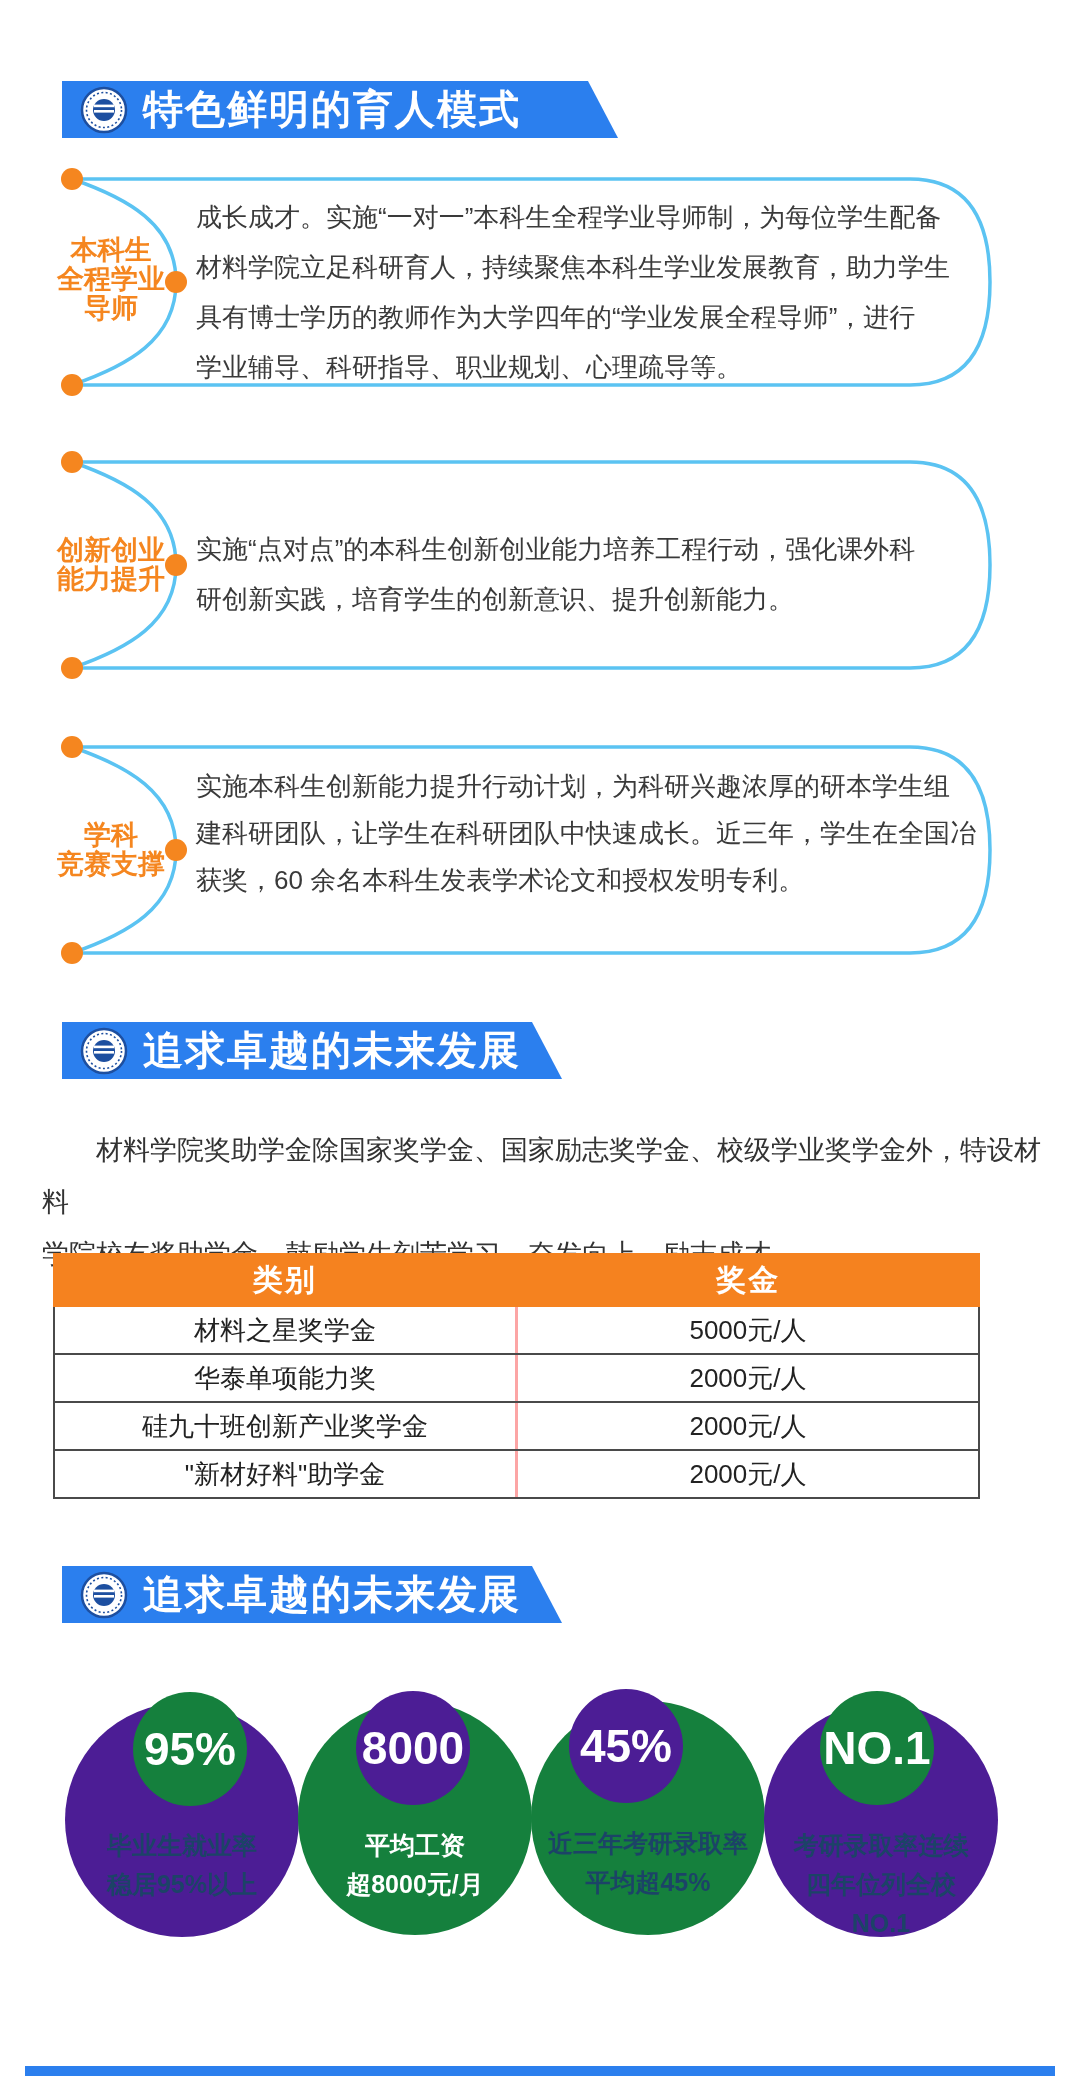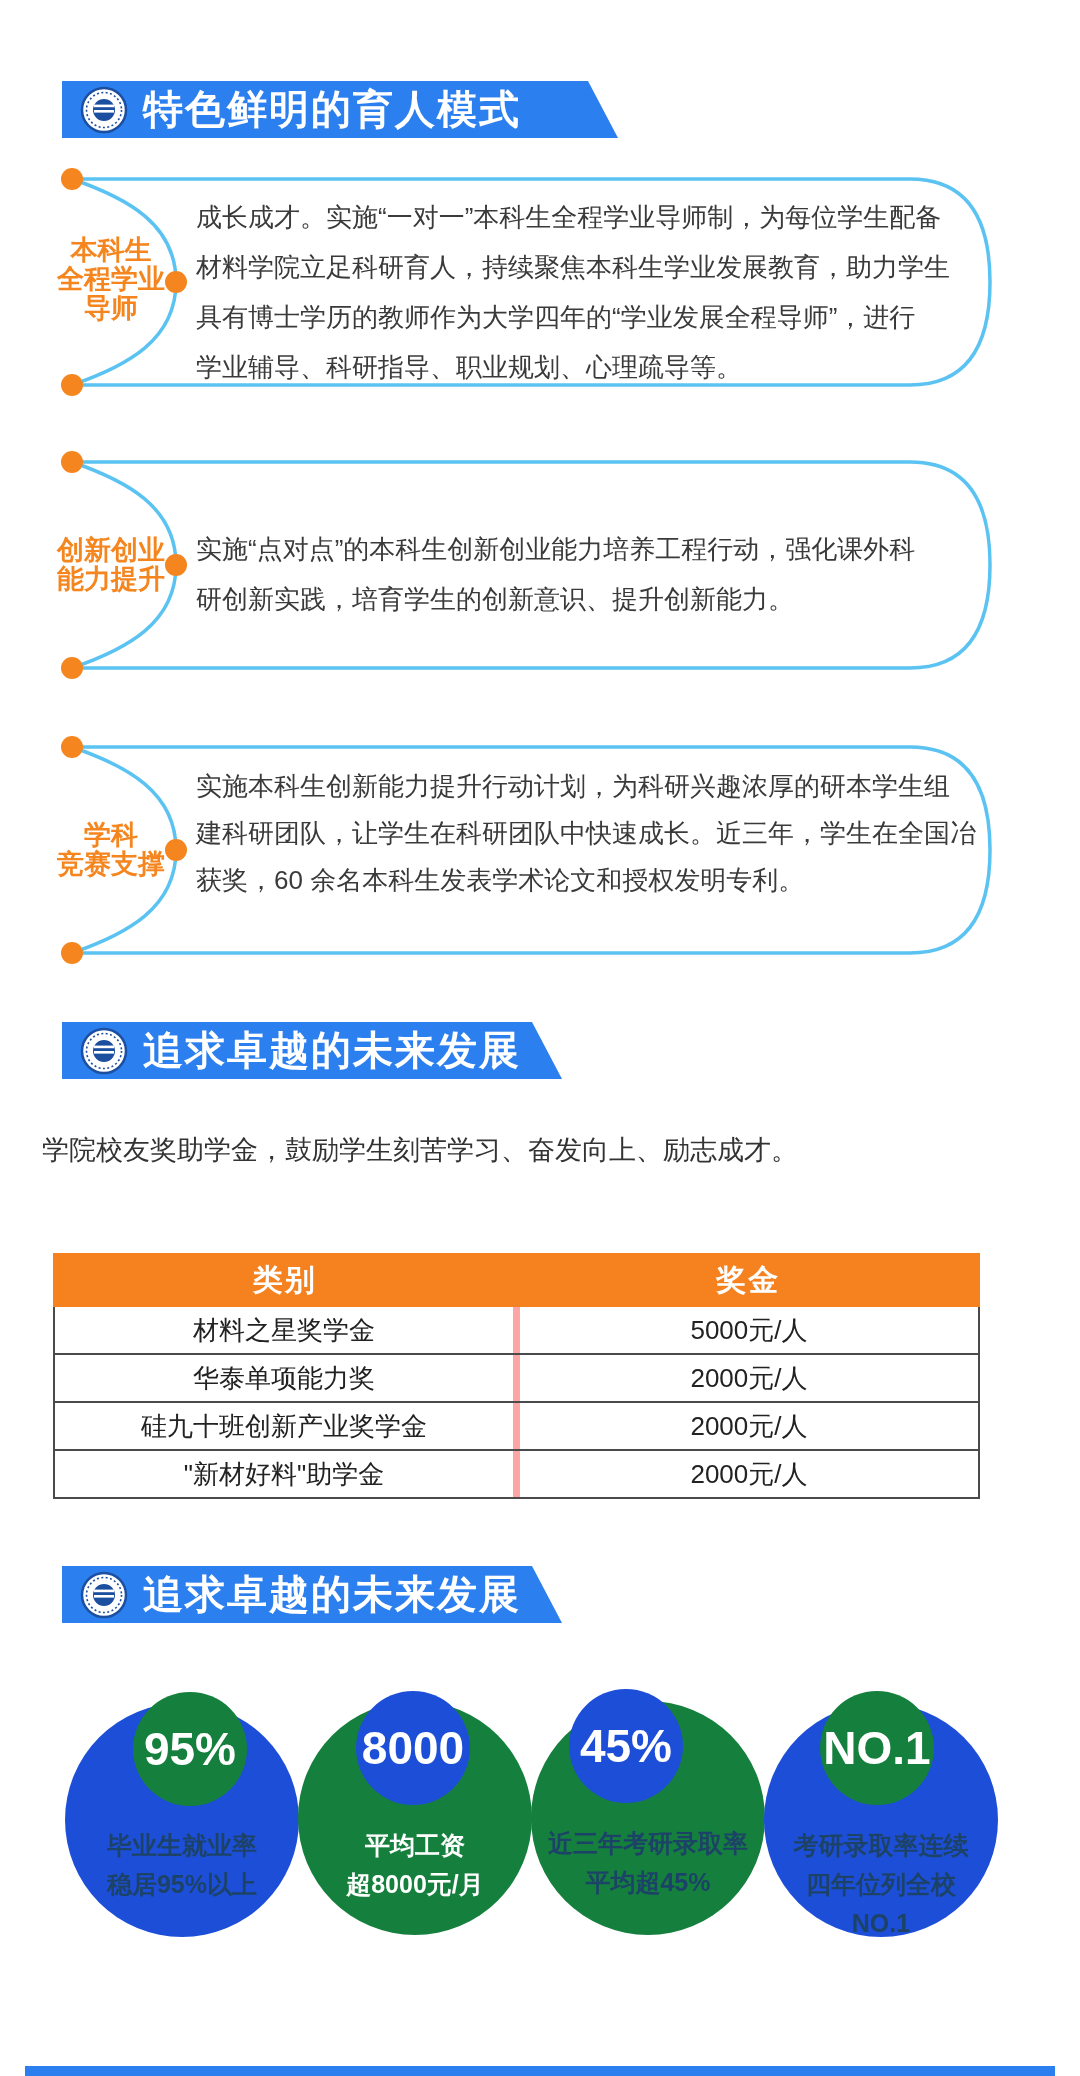--- a/index.html
+++ b/index.html
@@ -45,33 +45,33 @@
     display:flex;height:54px;background:#f5821f;color:#ffffff;
     font-weight:bold;font-size:30px;letter-spacing:2px;
   }
   .thead .cell{flex:1;display:flex;align-items:center;justify-content:center;}
   .trow{
     display:flex;height:46px;border:2px solid #4a4a4a;border-top:none;
     font-size:26px;color:#222222;background:#ffffff;
   }
   .trow:first-of-type{border-top:2px solid #4a4a4a;}
   .trow .cell{flex:1;display:flex;align-items:center;justify-content:center;}
-  .trow .cell:first-child{border-right:7px solid #fca5a5;}
+  .trow .cell:first-child{border-right:3px solid #fca5a5;}
   
   .stat-outer{position:absolute;border-radius:50%;width:234px;height:234px;}
   .stat-inner{
     position:absolute;border-radius:50%;width:114px;height:114px;
     display:flex;align-items:center;justify-content:center;
     color:#ffffff;font-weight:bold;font-size:46px;
   }
   .stat-caption{
     position:absolute;width:220px;text-align:center;
     color:#1c4367;font-weight:bold;font-size:25px;line-height:39px;
   }
-  .blue-bg{background:#1d4ed8;} .orange-bg{background:#15803d;}
+  .blue-bg{background:#4c1d95;} .orange-bg{background:#15803d;}
   #outer1{left:65px;top:1703px;}  #outer2{left:298px;top:1701px;}
   #outer3{left:531px;top:1701px;} #outer4{left:764px;top:1703px;}
   #inner1{left:133px;top:1692px;} #inner2{left:356px;top:1691px;}
   #inner3{left:569px;top:1689px;} #inner4{left:820px;top:1691px;}
   #cap1{left:72px;top:1826px;}  #cap2{left:305px;top:1826px;color:#ffffff;}
   #cap3{left:538px;top:1824px;} #cap4{left:771px;top:1826px;}
   
   .bottom-bar{position:absolute;left:25px;top:2066px;width:1030px;height:10px;background:#2b7fee;}
 </style>
 </head>
@@ -142,20 +142,21 @@
     <circle cx="24" cy="24" r="22" fill="#ffffff" stroke="#1d4fa0" stroke-width="2.5"></circle>
     <circle cx="24" cy="24" r="17.5" fill="none" stroke="#1d4fa0" stroke-width="1.6" stroke-dasharray="2 2.4"></circle>
     <circle cx="24" cy="24" r="11" fill="#1d4fa0"></circle>
     <rect x="14" y="18.6" width="20" height="2.6" fill="#ffffff"></rect>
     <rect x="14" y="24" width="20" height="2.6" fill="#ffffff"></rect>
   </svg>
   <span>追求卓越的未来发展</span>
 </div>
 
 <div class="intro">
+  <div class="ind">材料学院奖助学金除国家奖学金、国家励志奖学金、校级学业奖学金外，特设材料</div>
   <div>学院校友奖助学金，鼓励学生刻苦学习、奋发向上、励志成才。</div>
 </div>
 
 <div class="table">
   <div class="thead">
     <div class="cell">类别</div>
     <div class="cell">奖金</div>
   </div>
   <div class="trow">
     <div class="cell">材料之星奖学金</div>

